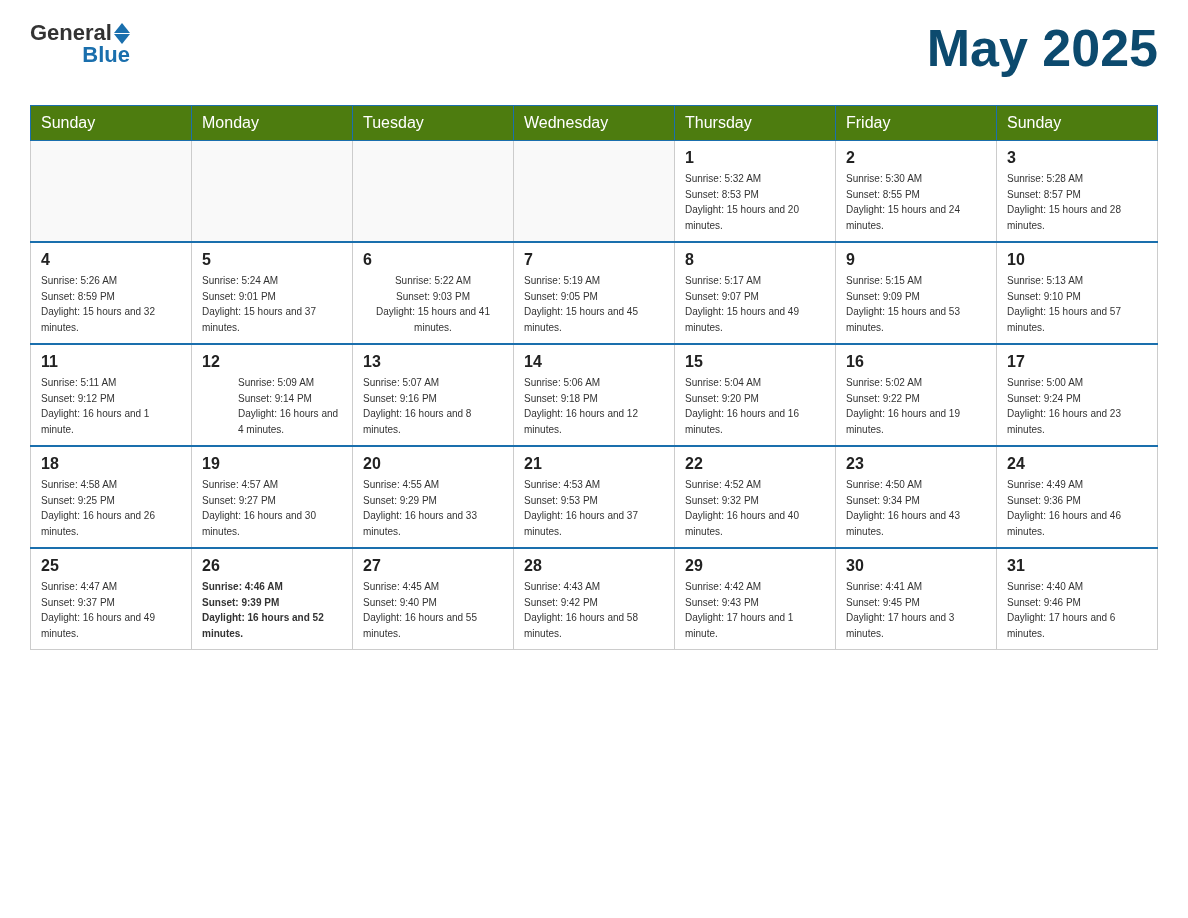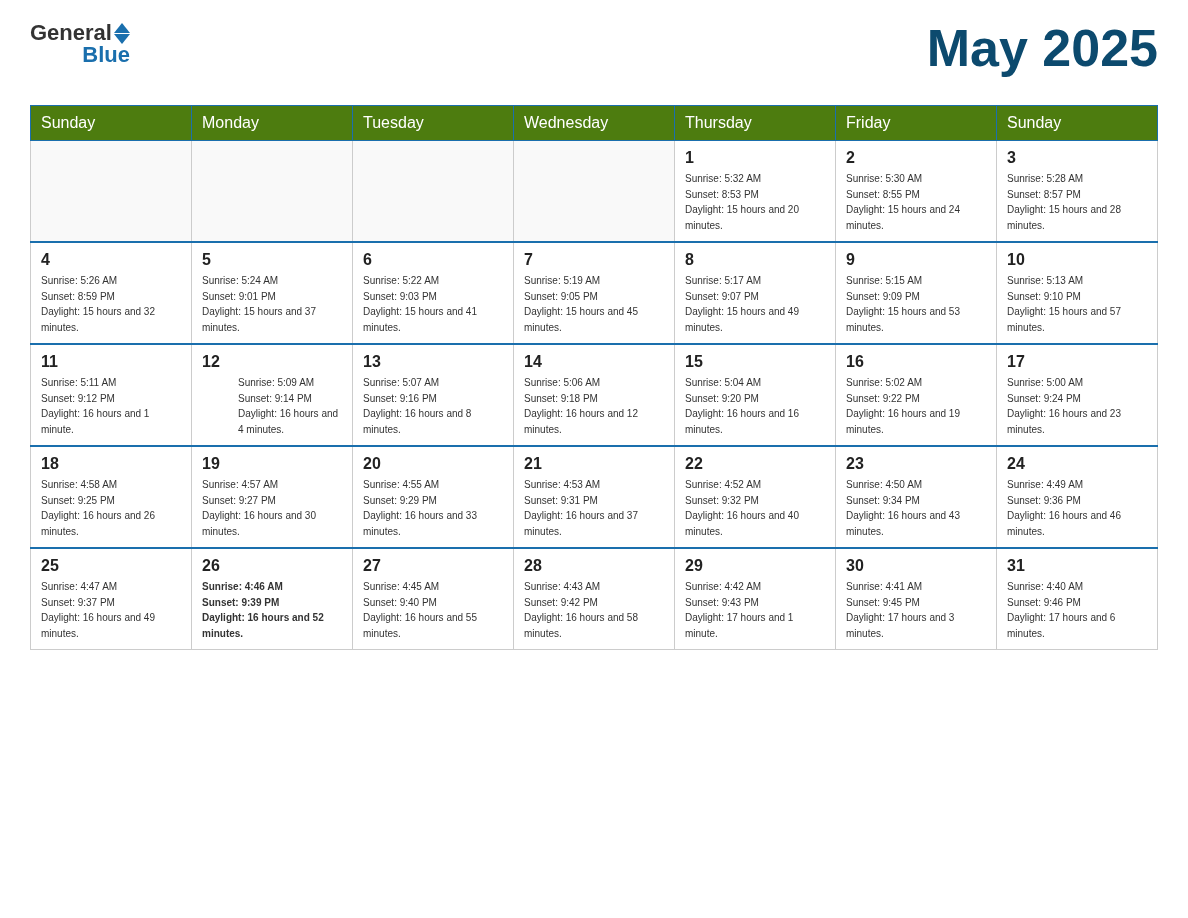--- a/index.html
+++ b/index.html
@@ -156,21 +156,21 @@
 Daylight: 15 hours and 32 minutes.</div>
         </td>
         <td>
           <span class="day-number">5</span>
           <div class="day-info" style="white-space: pre-line;">Sunrise: 5:24 AM
 Sunset: 9:01 PM
 Daylight: 15 hours and 37 minutes.</div>
         </td>
         <td>
           <span class="day-number">6</span>
-          <div class="day-info" style="white-space: pre-line;">Sunrise: 5:22 AM
+          <div class="day-info" style="white-space: pre-line; text-align: center;">Sunrise: 5:22 AM
 Sunset: 9:03 PM
 Daylight: 15 hours and 41 minutes.</div>
         </td>
         <td>
           <span class="day-number">7</span>
           <div class="day-info" style="white-space: pre-line;">Sunrise: 5:19 AM
 Sunset: 9:05 PM
 Daylight: 15 hours and 45 minutes.</div>
         </td>
         <td>
@@ -251,21 +251,21 @@
         </td>
         <td>
           <span class="day-number">20</span>
           <div class="day-info" style="white-space: pre-line;">Sunrise: 4:55 AM
 Sunset: 9:29 PM
 Daylight: 16 hours and 33 minutes.</div>
         </td>
         <td>
           <span class="day-number">21</span>
           <div class="day-info" style="white-space: pre-line;">Sunrise: 4:53 AM
-Sunset: 9:31 PM
+Sunset: 9:53 PM
 Daylight: 16 hours and 37 minutes.</div>
         </td>
         <td>
           <span class="day-number">22</span>
           <div class="day-info" style="white-space: pre-line;">Sunrise: 4:52 AM
 Sunset: 9:32 PM
 Daylight: 16 hours and 40 minutes.</div>
         </td>
         <td>
           <span class="day-number">23</span>

